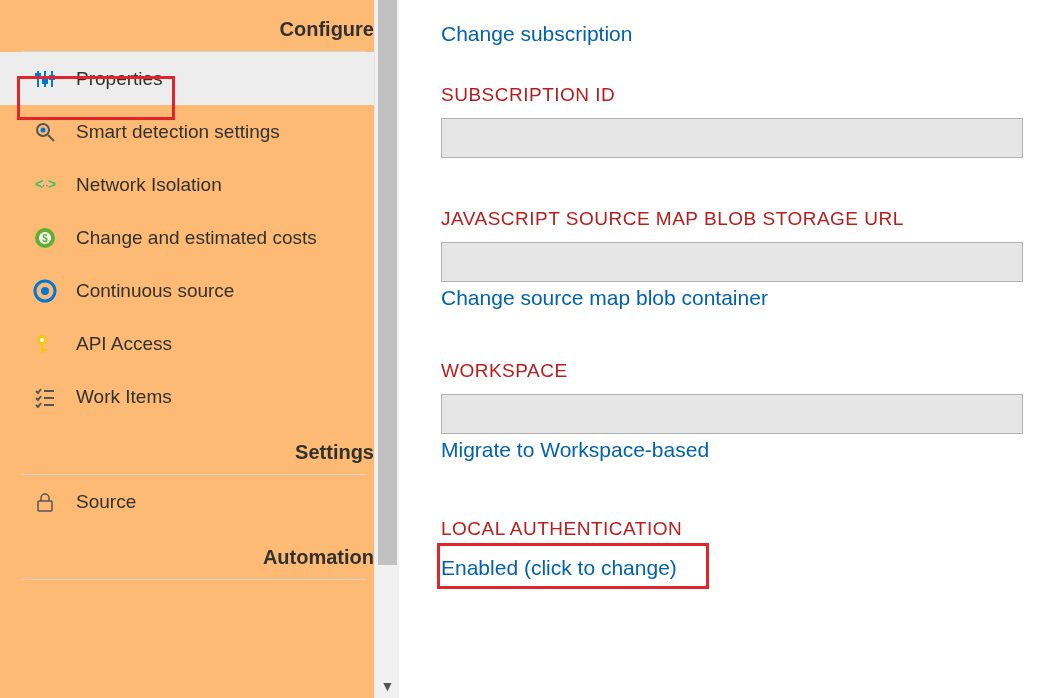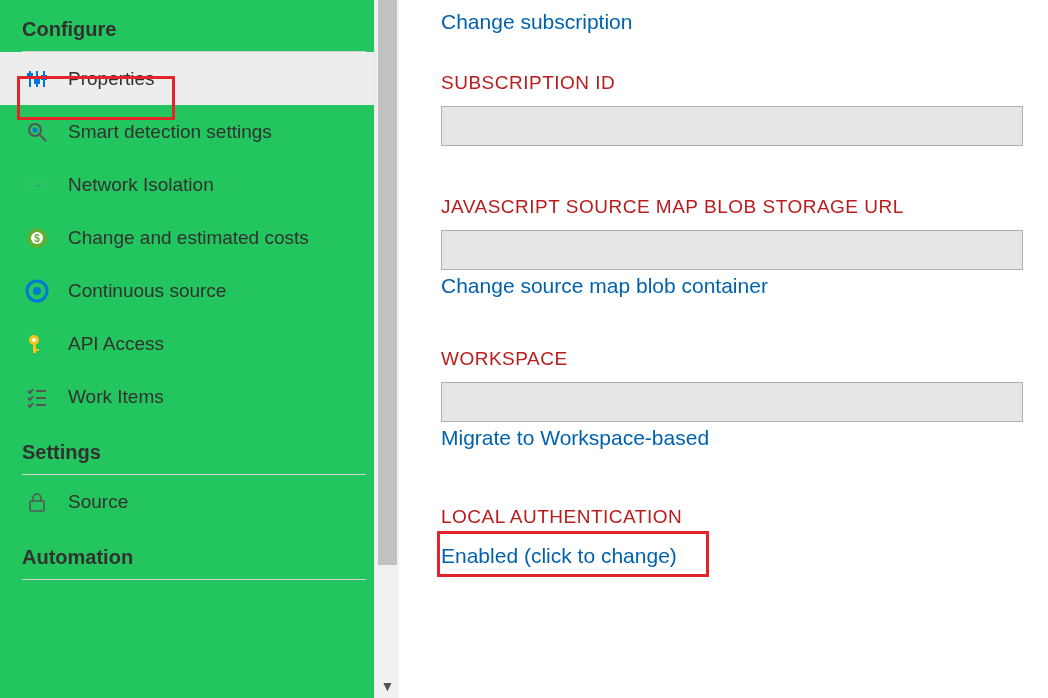--- a/index.html
+++ b/index.html
@@ -9,41 +9,42 @@
       color: #323130;
       background: #ffffff;
       width: 1048px;
       height: 698px;
       overflow: hidden;
       display: flex;
     }
     .sidebar {
       width: 399px;
       height: 100%;
-      background: #22c55e;
+      background: #fdba74;
       position: relative;
       overflow-y: auto;
+      text-align: right;
     }
     .section-header {
       font-size: 20px;
       font-weight: 600;
       color: #323130;
       padding: 18px 0 10px 22px;
     }
     .section-divider {
       border: none;
       border-top: 1px solid #d2d2d2;
       margin-left: 22px;
       margin-right: 8px;
     }
     .sidebar-item {
       display: flex;
       align-items: center;
       height: 53px;
-      padding-left: 24px;
+      padding-left: 32px;
       cursor: pointer;
       position: relative;
     }
     .sidebar-item.selected {
       background: #ededed;
     }
     .sidebar-item .icon {
       width: 26px;
       height: 26px;
       display: flex;
@@ -119,21 +120,21 @@
       display: block;
     }
     .readonly-input {
       width: 582px;
       height: 40px;
       background: #e6e6e6;
       border: 1px solid #b0b0b0;
       font-size: 17px;
       padding: 0 10px;
     }
-    .first-link { margin-top: 6px; margin-bottom: 38px; display:block;}
+    .first-link { margin-top: 18px; margin-bottom: 38px; display:block;}
     .section-subid { margin-top: 0px; }
     .section-js { margin-top: 50px; }
     .section-ws { margin-top: 50px; }
     .section-local { margin-top: 56px; position: relative;}
     .highlight-local {
       left: -4px; top: 25px; width: 272px; height: 46px;
     }
     .sidebar-inner { position: relative; width: 374px; }
   </style>
 </head>

